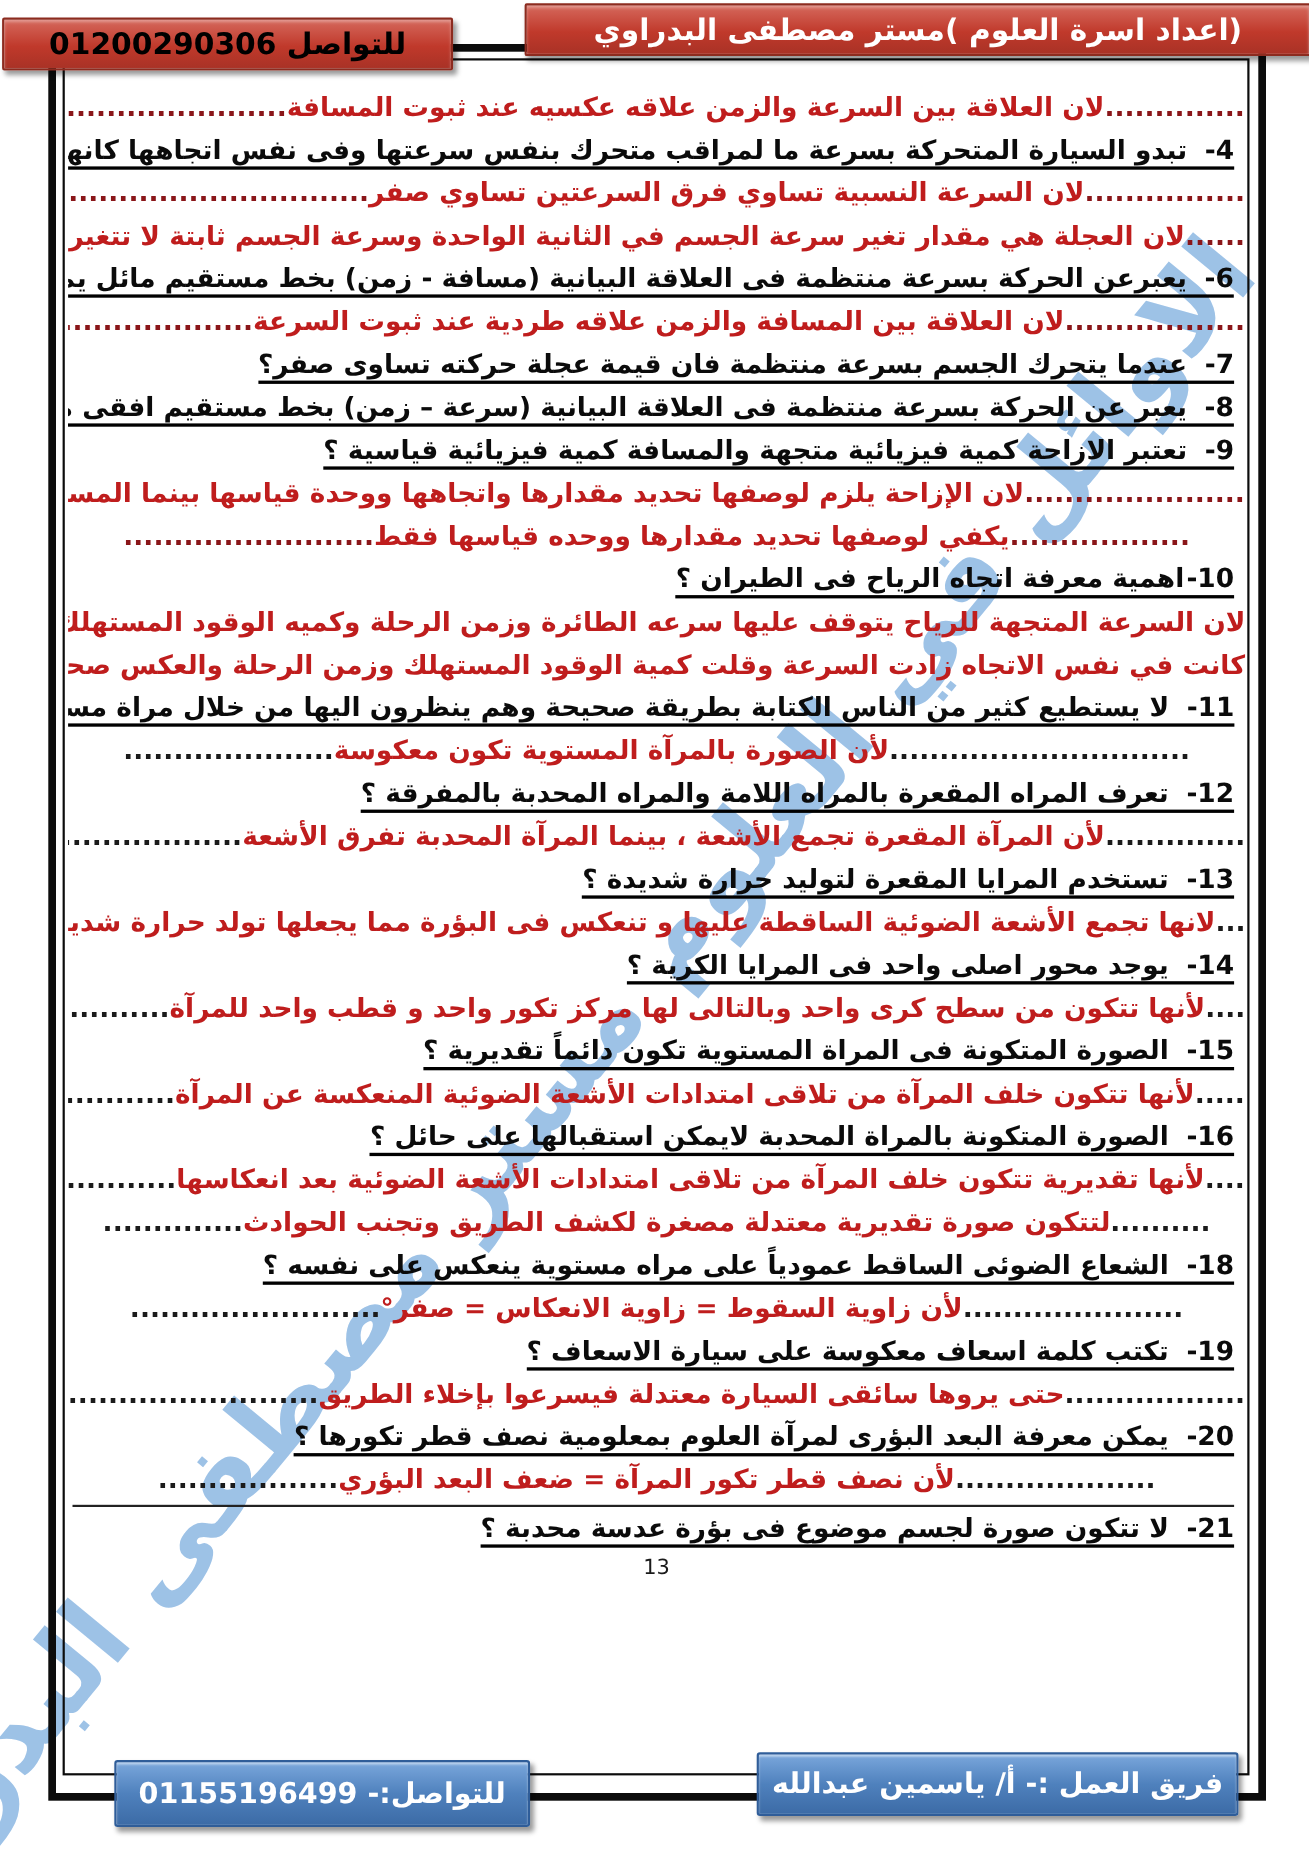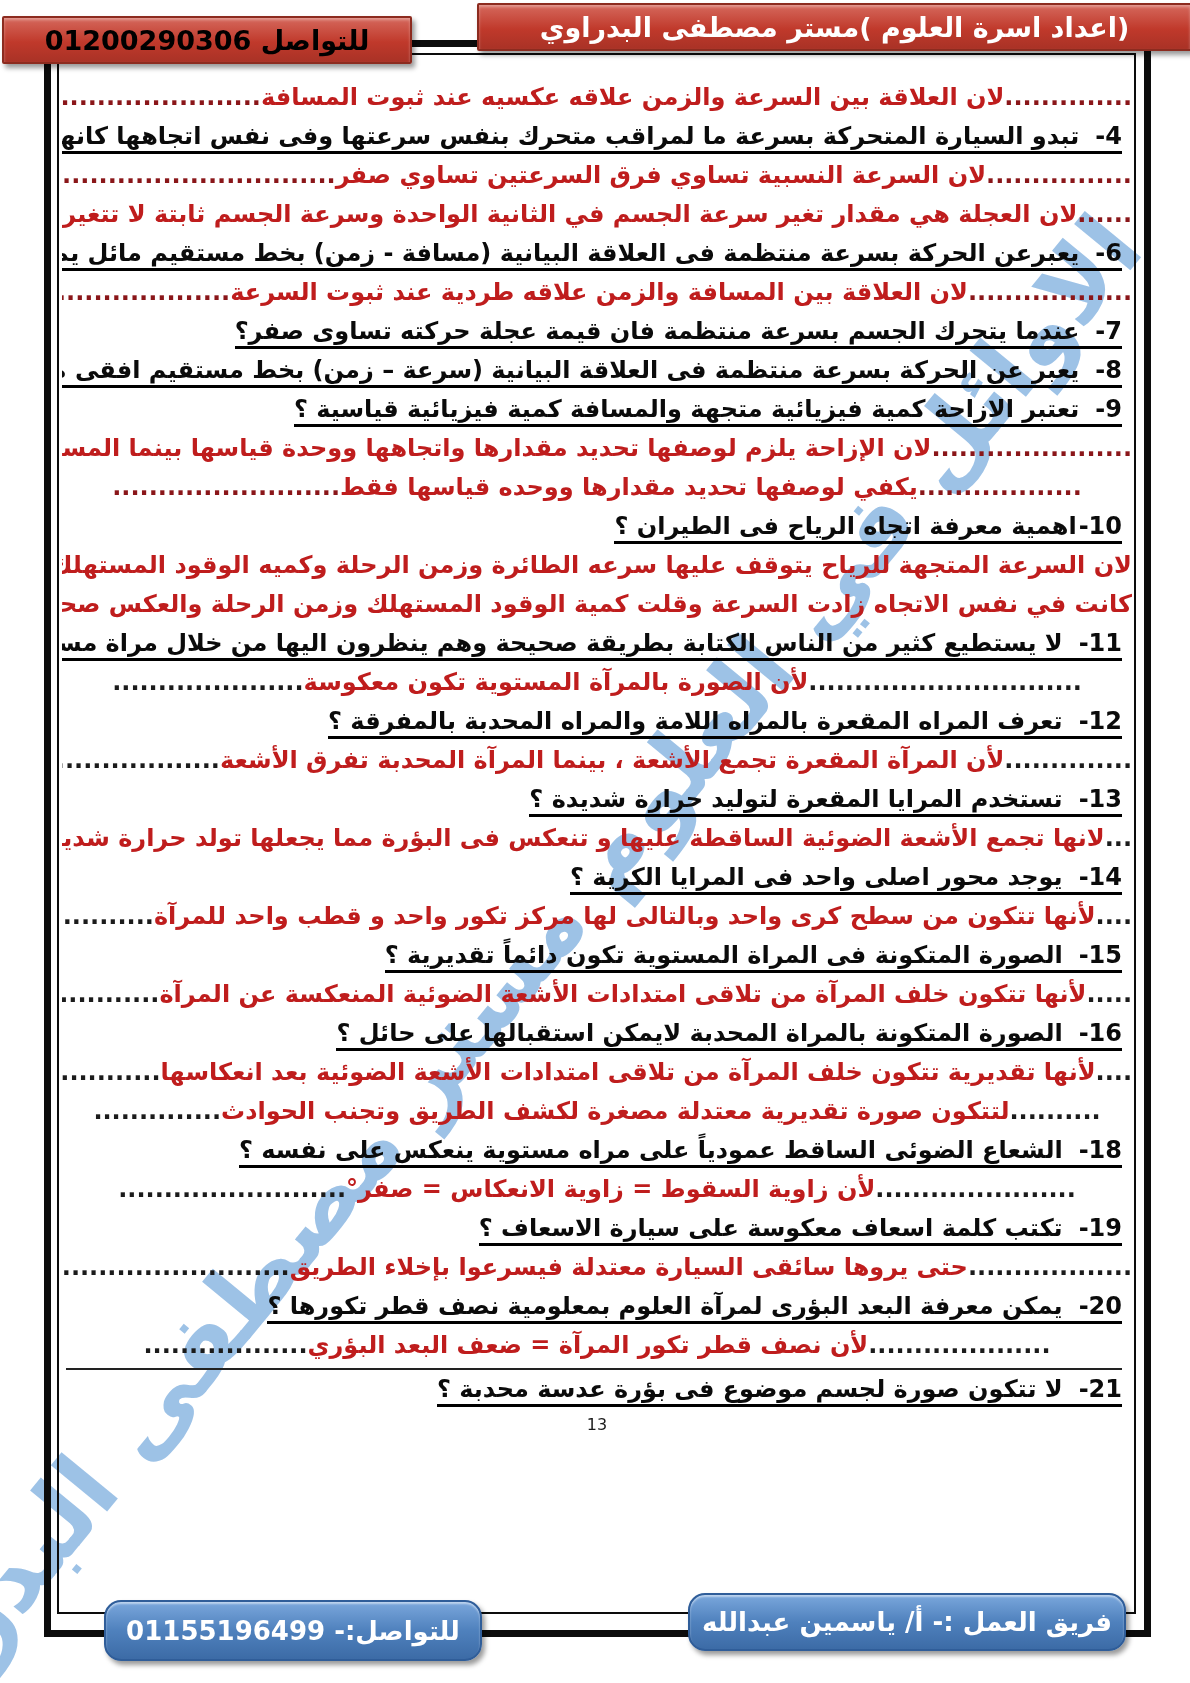--- a/index.html
+++ b/index.html
@@ -24,21 +24,21 @@
   .banner-red{position:absolute;z-index:6;border-radius:2px;
     background:linear-gradient(180deg,#d5685c 0%,#c0392b 55%,#a93226 100%);
     border:2px solid #8c2b1f;
     box-shadow:3px 4px 5px rgba(0,0,0,.4), inset 0 2px 3px rgba(255,255,255,.35);
     display:flex;align-items:center;justify-content:center;
     font-weight:bold;font-size:27px;direction:rtl;white-space:nowrap;}
   .banner-contact-top{left:2px;top:16px;width:406px;height:44px;color:#000;}
   .banner-title{left:477px;top:3px;width:711px;height:44px;color:#fff;}
 
   
-  .banner-blue{position:absolute;z-index:6;border-radius:17px;
+  .banner-blue{position:absolute;z-index:6;border-radius:3px;
     background:linear-gradient(180deg,#7aa7dc 0%,#4f81bd 50%,#3c6ba6 100%);
     border:2px solid #2f5d99;
     box-shadow:3px 4px 5px rgba(0,0,0,.4), inset 0 2px 2px rgba(255,255,255,.5);
     display:flex;align-items:center;justify-content:center;
     color:#fff;font-weight:bold;font-size:26px;direction:rtl;white-space:nowrap;}
   .banner-team{left:688px;top:1593px;width:434px;height:54px;}
   .banner-contact-bottom{left:104px;top:1600px;width:374px;height:57px;}
 
   
   .content{position:absolute;left:62px;top:58px;width:1070px;z-index:3;
@@ -46,21 +46,21 @@
   .ln{line-height:39px;font-size:24px;white-space:nowrap;overflow:hidden;}
   .qline{text-align:right;color:#0b0b0b;padding-right:10px;}
   .qline .u{border-bottom:3px solid #000;padding-bottom:1px;}
   .qnum{margin-left:16px;}
   .qnum.tight{margin-left:2px;}
   .aline{text-align:center;color:#bf1d1d;}
   .aline .dots{letter-spacing:1px;}
   .aline.maroon .dots{color:#8a1619;}
   .aline.dark .dots{color:#1b1b1b;}
   .divider{border-top:2.5px solid #222;margin:3px 10px 0 4px;height:0;}
-  .pagenum{text-align:center;color:#1a1a1a;font-size:16px;font-weight:normal;
+  .pagenum{text-align:center;color:#1a1a1a;font-size:19px;font-weight:normal;
            margin-top:3px;line-height:26px;}
 </style>
 </head>
 <body>
 
 <div id="page">
 
   <div class="watermark">الاوائل في العلوم مستر مصطفى البدراوي</div>
 
   <div class="frame"></div>

